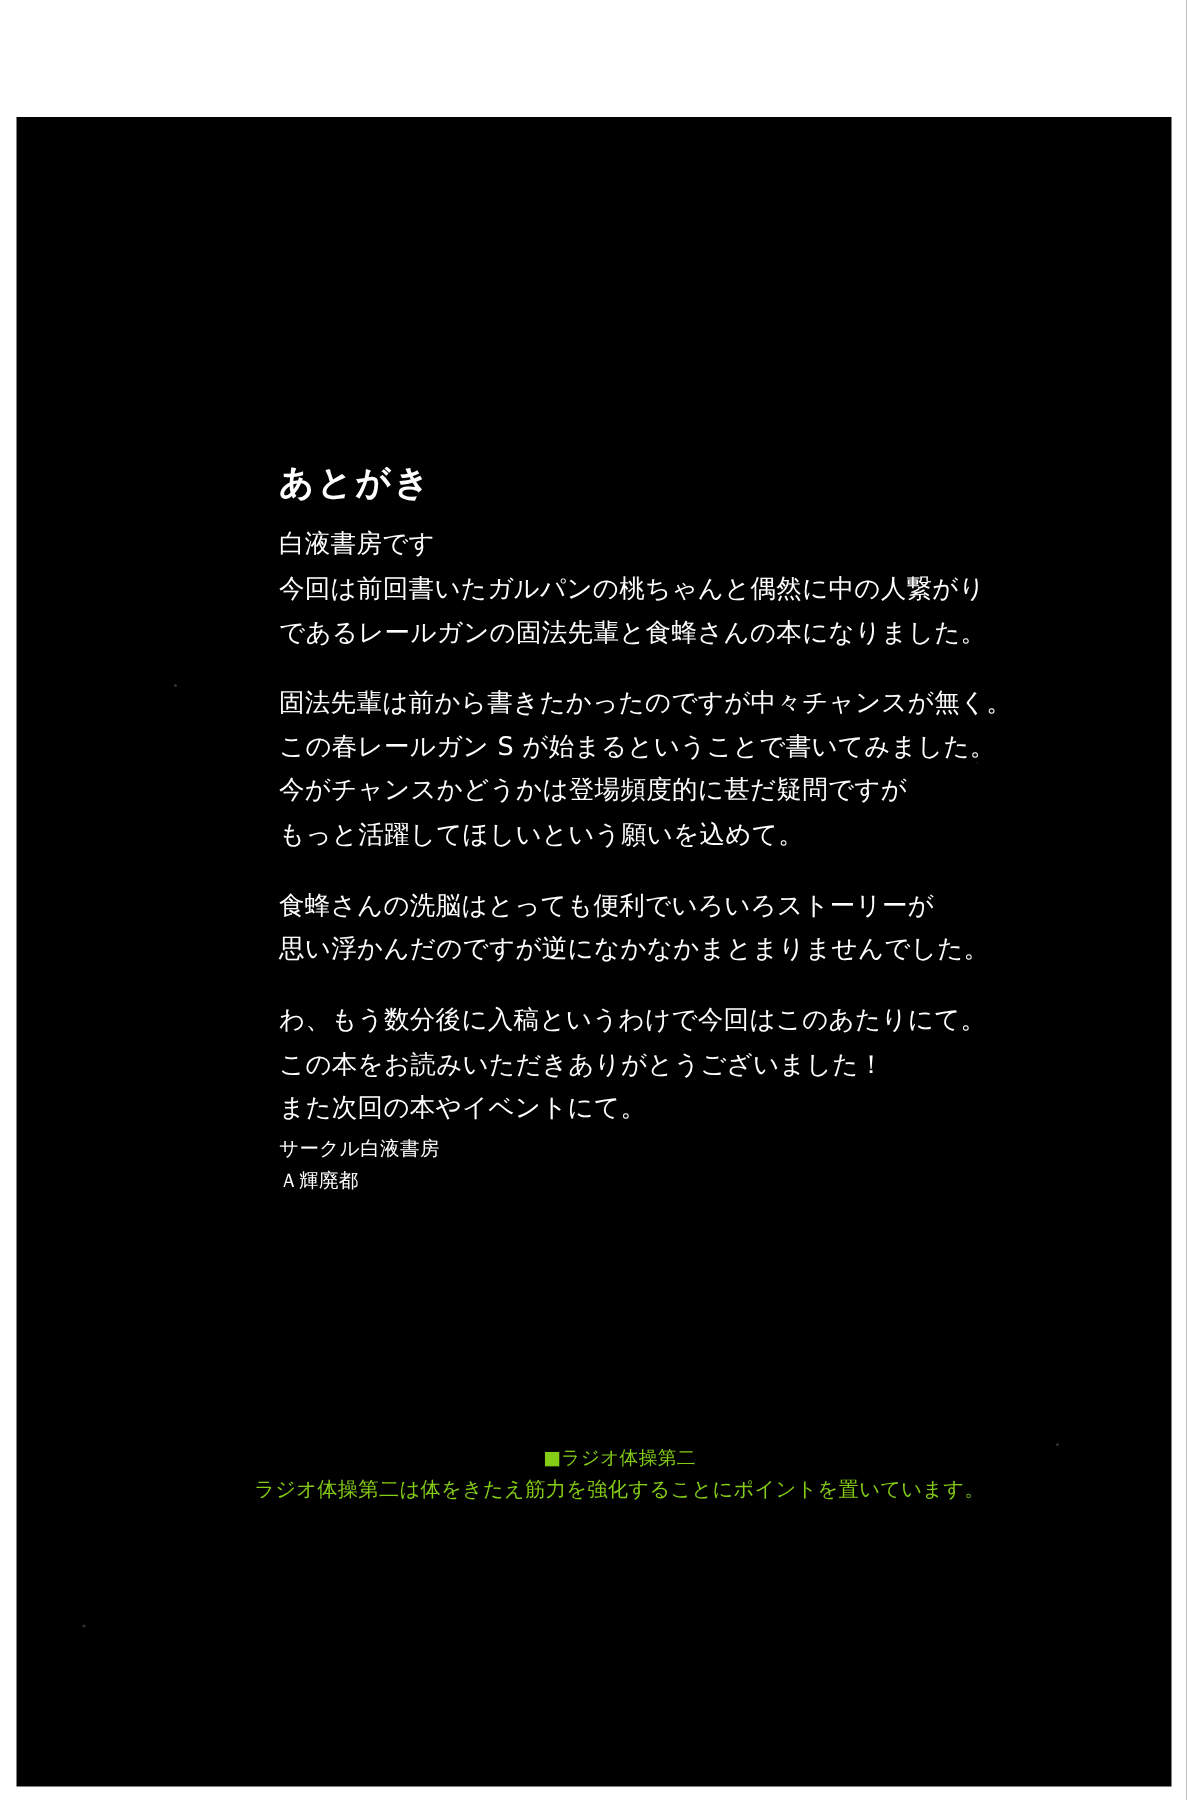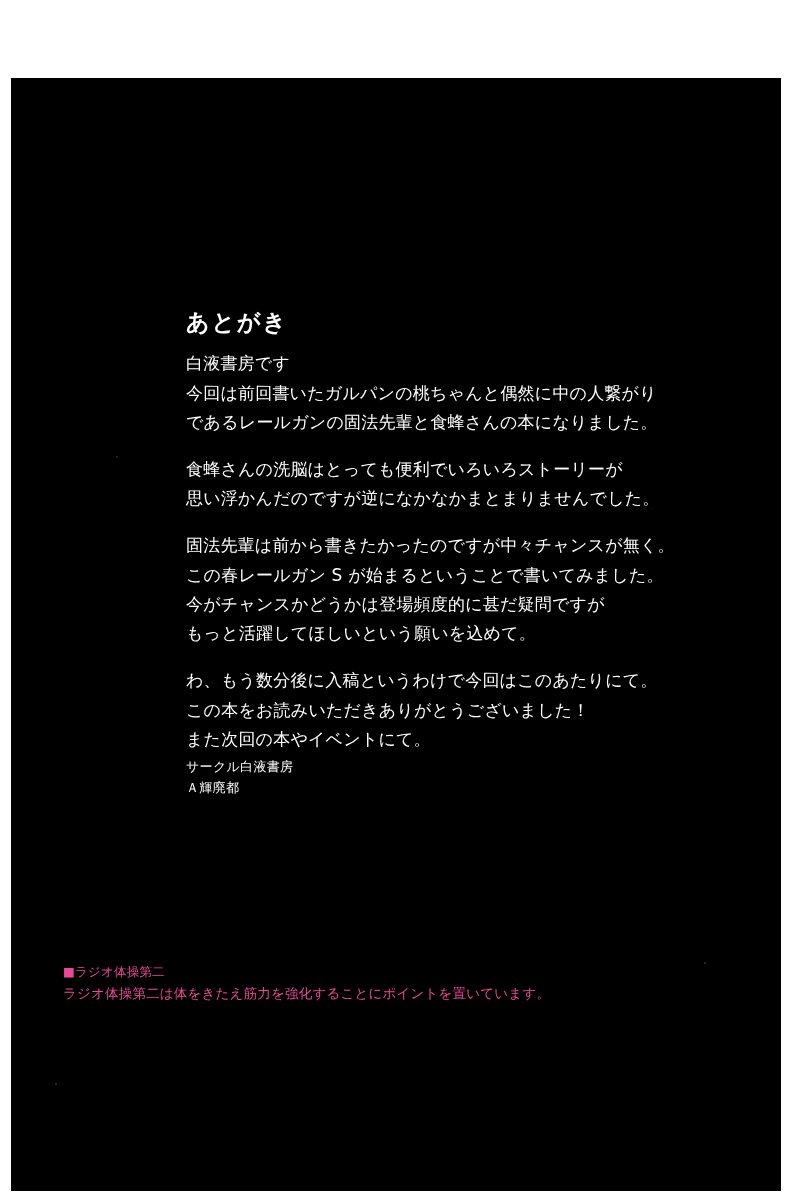--- a/index.html
+++ b/index.html
@@ -62,24 +62,25 @@
     color: #ffffff;
     font-size: 13px;
     line-height: 1.65;
     letter-spacing: 0.3px;
   }
   .footnote {
     position: absolute;
     left: 52px;
     top: 884px;
     width: 700px;
-    color: #ec4899;
+    color: #84cc16;
     font-size: 13.5px;
     line-height: 1.62;
     letter-spacing: 0.2px;
+    text-align: center;
   }
   .footnote-head {
     font-size: 12.5px;
     margin-bottom: 1px;
   }
   .footnote-line {
     display: block;
   }
   .speck {
     position: absolute;
@@ -99,22 +100,22 @@
   <div class="black-panel">
 
     <span class="speck s1"></span>
     <span class="speck s2"></span>
     <span class="speck s3"></span>
     <span class="speck s4"></span>
 
     <div class="afterword-block">
       <h1 class="afterword-title">あとがき</h1>
       <p class="para">白液書房です<br>今回は前回書いたガルパンの桃ちゃんと偶然に中の人繋がり<br>であるレールガンの固法先輩と食蜂さんの本になりました。</p>
+      <p class="para">固法先輩は前から書きたかったのですが中々チャンスが無く。<br>この春レールガン S が始まるということで書いてみました。<br>今がチャンスかどうかは登場頻度的に甚だ疑問ですが<br>もっと活躍してほしいという願いを込めて。</p>
       <p class="para">食蜂さんの洗脳はとっても便利でいろいろストーリーが<br>思い浮かんだのですが逆になかなかまとまりませんでした。</p>
-      <p class="para">固法先輩は前から書きたかったのですが中々チャンスが無く。<br>この春レールガン S が始まるということで書いてみました。<br>今がチャンスかどうかは登場頻度的に甚だ疑問ですが<br>もっと活躍してほしいという願いを込めて。</p>
       <p class="para">わ、もう数分後に入稿というわけで今回はこのあたりにて。<br>この本をお読みいただきありがとうございました！<br>また次回の本やイベントにて。</p>
     </div>
 
     <div class="signature">
       <div>サークル白液書房</div>
       <div>Ａ輝廃都</div>
     </div>
 
     <div class="footnote">
       <div class="footnote-head">■ラジオ体操第二</div>

